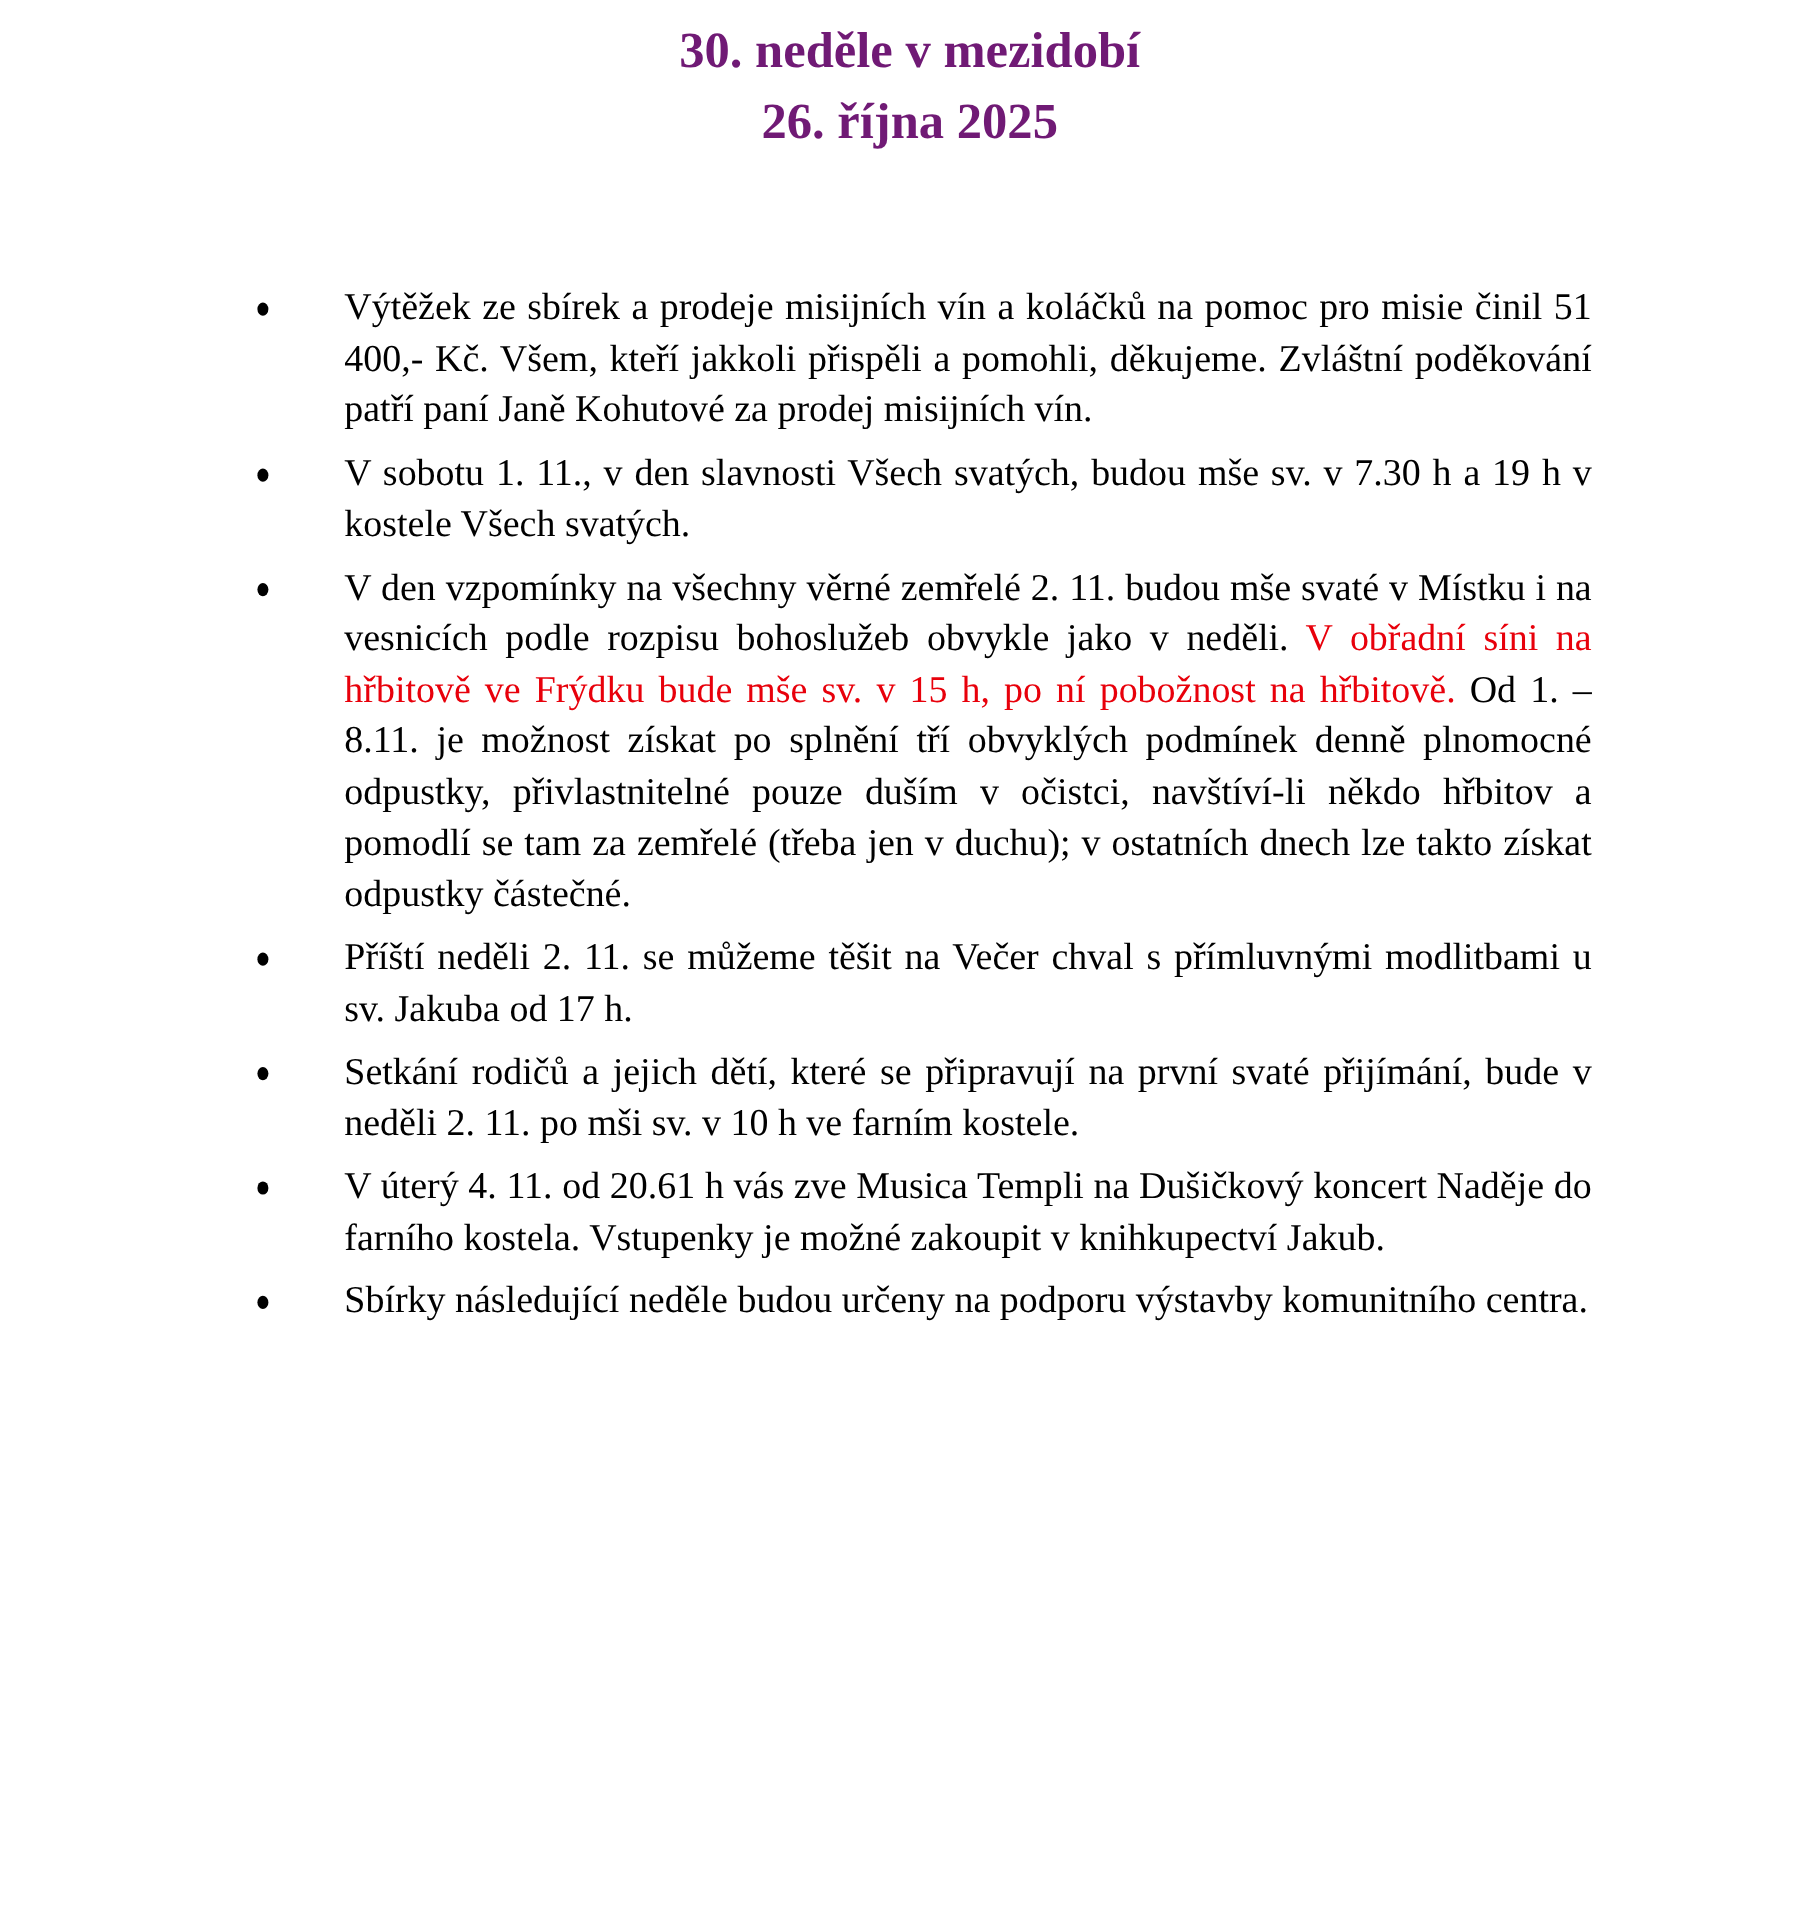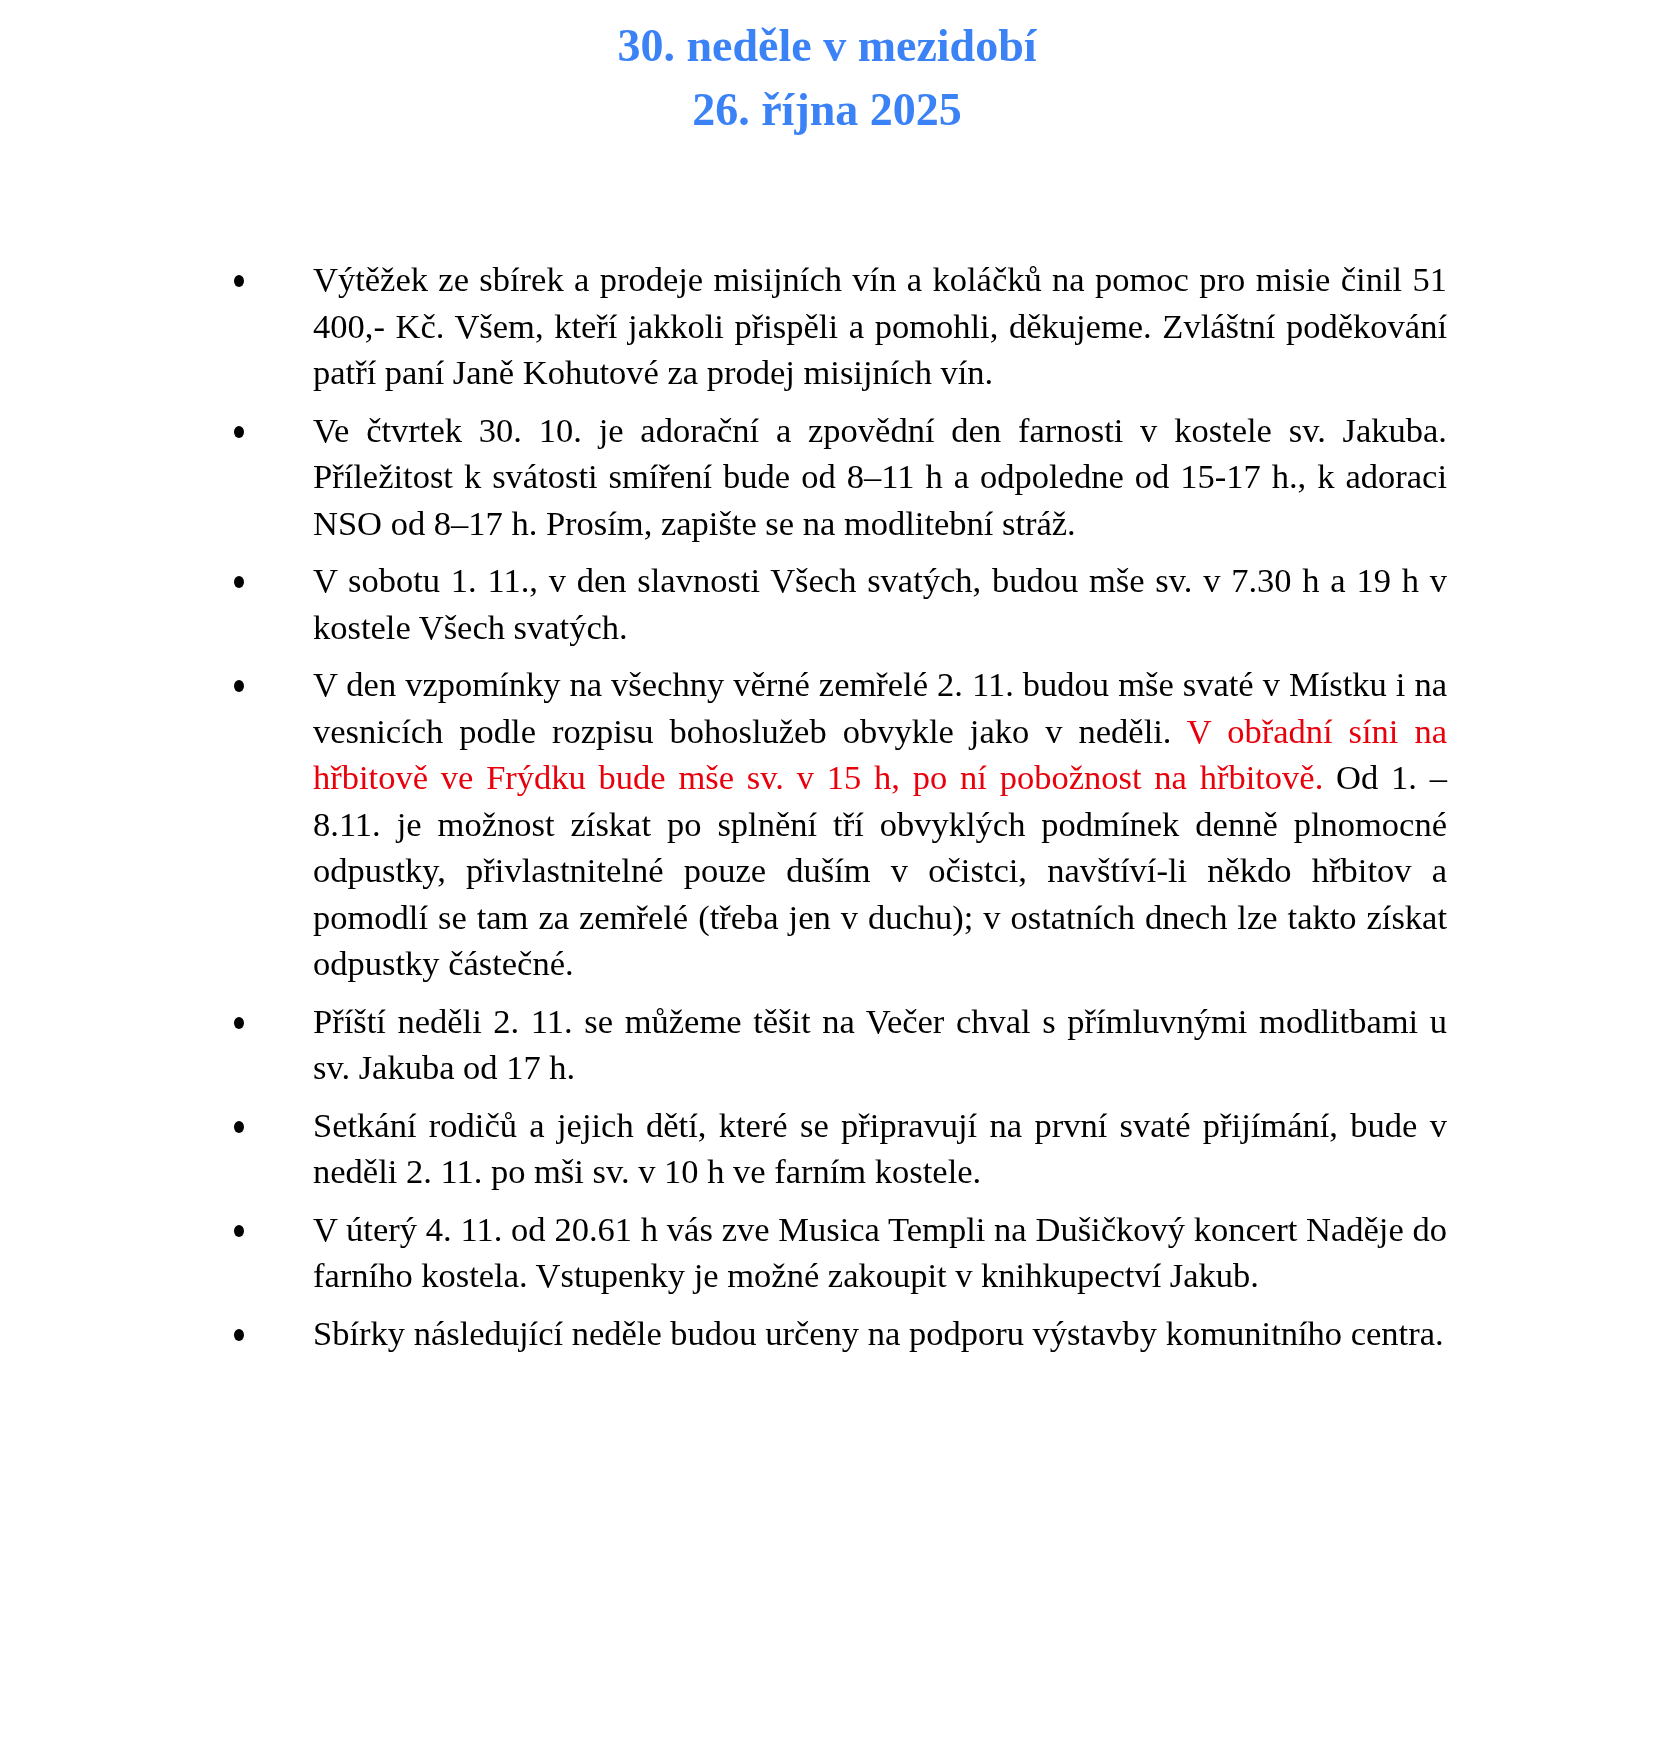--- a/index.html
+++ b/index.html
@@ -56,33 +56,29 @@
       border-radius: 50%;
       background: #000;
     }
     .red {
       color: #e8000b;
     }
   </style>
 </head>
 <body>
 
-<div class="title-block" style="color: #3b82f6;">
+<div class="title-block" style="color: #701a75;">
   <span class="title-line">30. neděle v mezidobí</span>
   <span class="title-line">26. října 2025</span>
 </div>
 
 <ul class="notices">
   <li class="notice">
     <span class="bullet"></span>
     <span>Výtěžek ze sbírek a prodeje misijních vín a koláčků na pomoc pro misie činil 51 400,- Kč. Všem, kteří jakkoli přispěli a pomohli, děkujeme. Zvláštní poděkování patří paní Janě Kohutové za prodej misijních vín.</span>
-  </li>
-  <li class="notice">
-    <span class="bullet"></span>
-    <span>Ve čtvrtek 30. 10. je adorační a zpovědní den farnosti v kostele sv. Jakuba. Příležitost k svátosti smíření bude od 8–11 h a odpoledne od 15-17 h., k adoraci NSO od 8–17 h. Prosím, zapište se na modlitební stráž.</span>
   </li>
   <li class="notice">
     <span class="bullet"></span>
     <span>V sobotu 1. 11., v den slavnosti Všech svatých, budou mše sv. v 7.30 h a 19 h v kostele Všech svatých.</span>
   </li>
   <li class="notice">
     <span class="bullet"></span>
     <span>V den vzpomínky na všechny věrné zemřelé 2. 11.  budou mše svaté v Místku i na vesnicích podle rozpisu bohoslužeb obvykle jako v neděli. </span><span class="red" style="color: rgb(232, 0, 11);">V obřadní síni na hřbitově ve Frýdku bude mše sv. v 15 h, po ní pobožnost na hřbitově.</span><span> Od 1. – 8.11. je možnost získat po splnění tří obvyklých podmínek denně plnomocné odpustky, přivlastnitelné pouze duším v očistci, navštíví-li někdo hřbitov a pomodlí se tam za zemřelé (třeba jen v duchu); v ostatních dnech lze takto získat odpustky částečné.</span>
   </li>
   <li class="notice">

